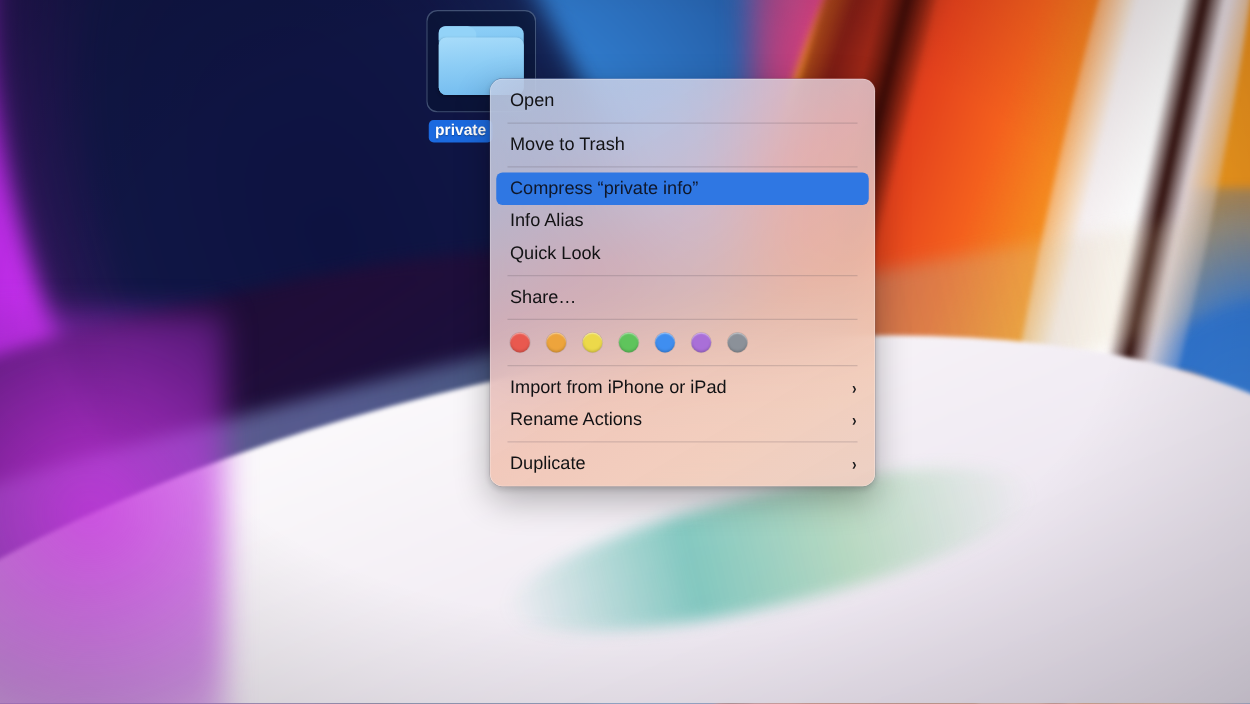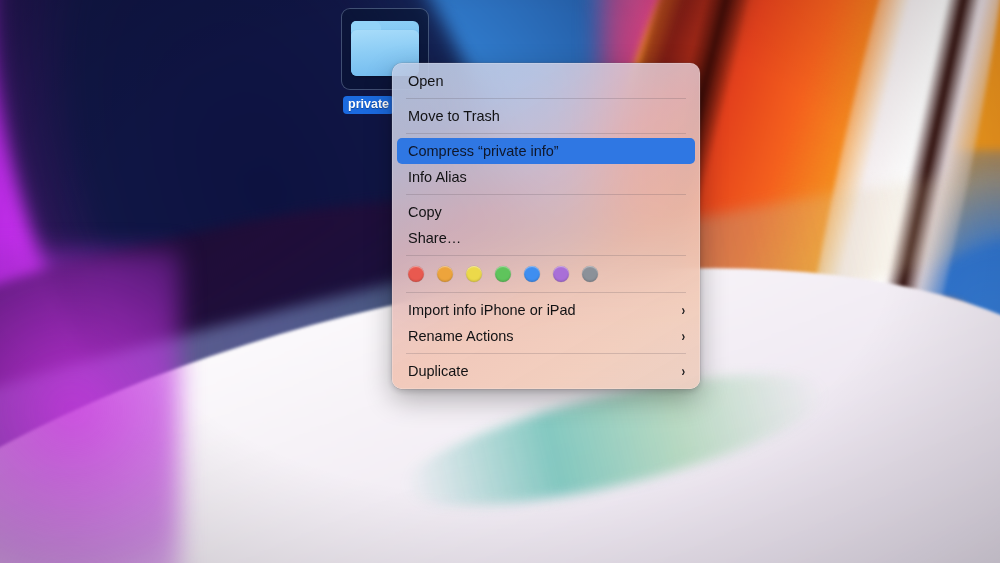--- a/index.html
+++ b/index.html
@@ -398,40 +398,40 @@
       <div class="menu-item">
         <span class="label">Move to Trash</span>
       </div>
       <div class="menu-sep"></div>
       <div class="menu-item selected">
         <span class="label">Compress “private info”</span>
       </div>
       <div class="menu-item">
         <span class="label">Info Alias</span>
       </div>
-      <div class="menu-sep"></div>
-      <div class="menu-item">
-        <span class="label">Copy</span>
-      </div>
+      <div class="menu-item">
+        <span class="label">Quick Look</span>
+      </div>
+      <div class="menu-sep"></div>
       <div class="menu-item">
         <span class="label">Share…</span>
       </div>
       <div class="menu-sep"></div>
       <div class="tag-row">
         <div class="tag-dot" style="background: rgb(233, 89, 79);"></div>
         <div class="tag-dot" style="background: rgb(237, 164, 60);"></div>
         <div class="tag-dot" style="background: rgb(236, 217, 74);"></div>
         <div class="tag-dot" style="background: rgb(95, 196, 92);"></div>
         <div class="tag-dot" style="background: rgb(63, 142, 240);"></div>
         <div class="tag-dot" style="background: rgb(169, 111, 216);"></div>
         <div class="tag-dot" style="background: rgb(139, 145, 153);"></div>
       </div>
       <div class="menu-sep"></div>
       <div class="menu-item">
-        <span class="label">Import info iPhone or iPad</span>
+        <span class="label">Import from iPhone or iPad</span>
         <span class="chevron">›</span>
       </div>
       <div class="menu-item">
         <span class="label">Rename Actions</span>
         <span class="chevron">›</span>
       </div>
       <div class="menu-sep"></div>
       <div class="menu-item">
         <span class="label">Duplicate</span>
         <span class="chevron">›</span>

